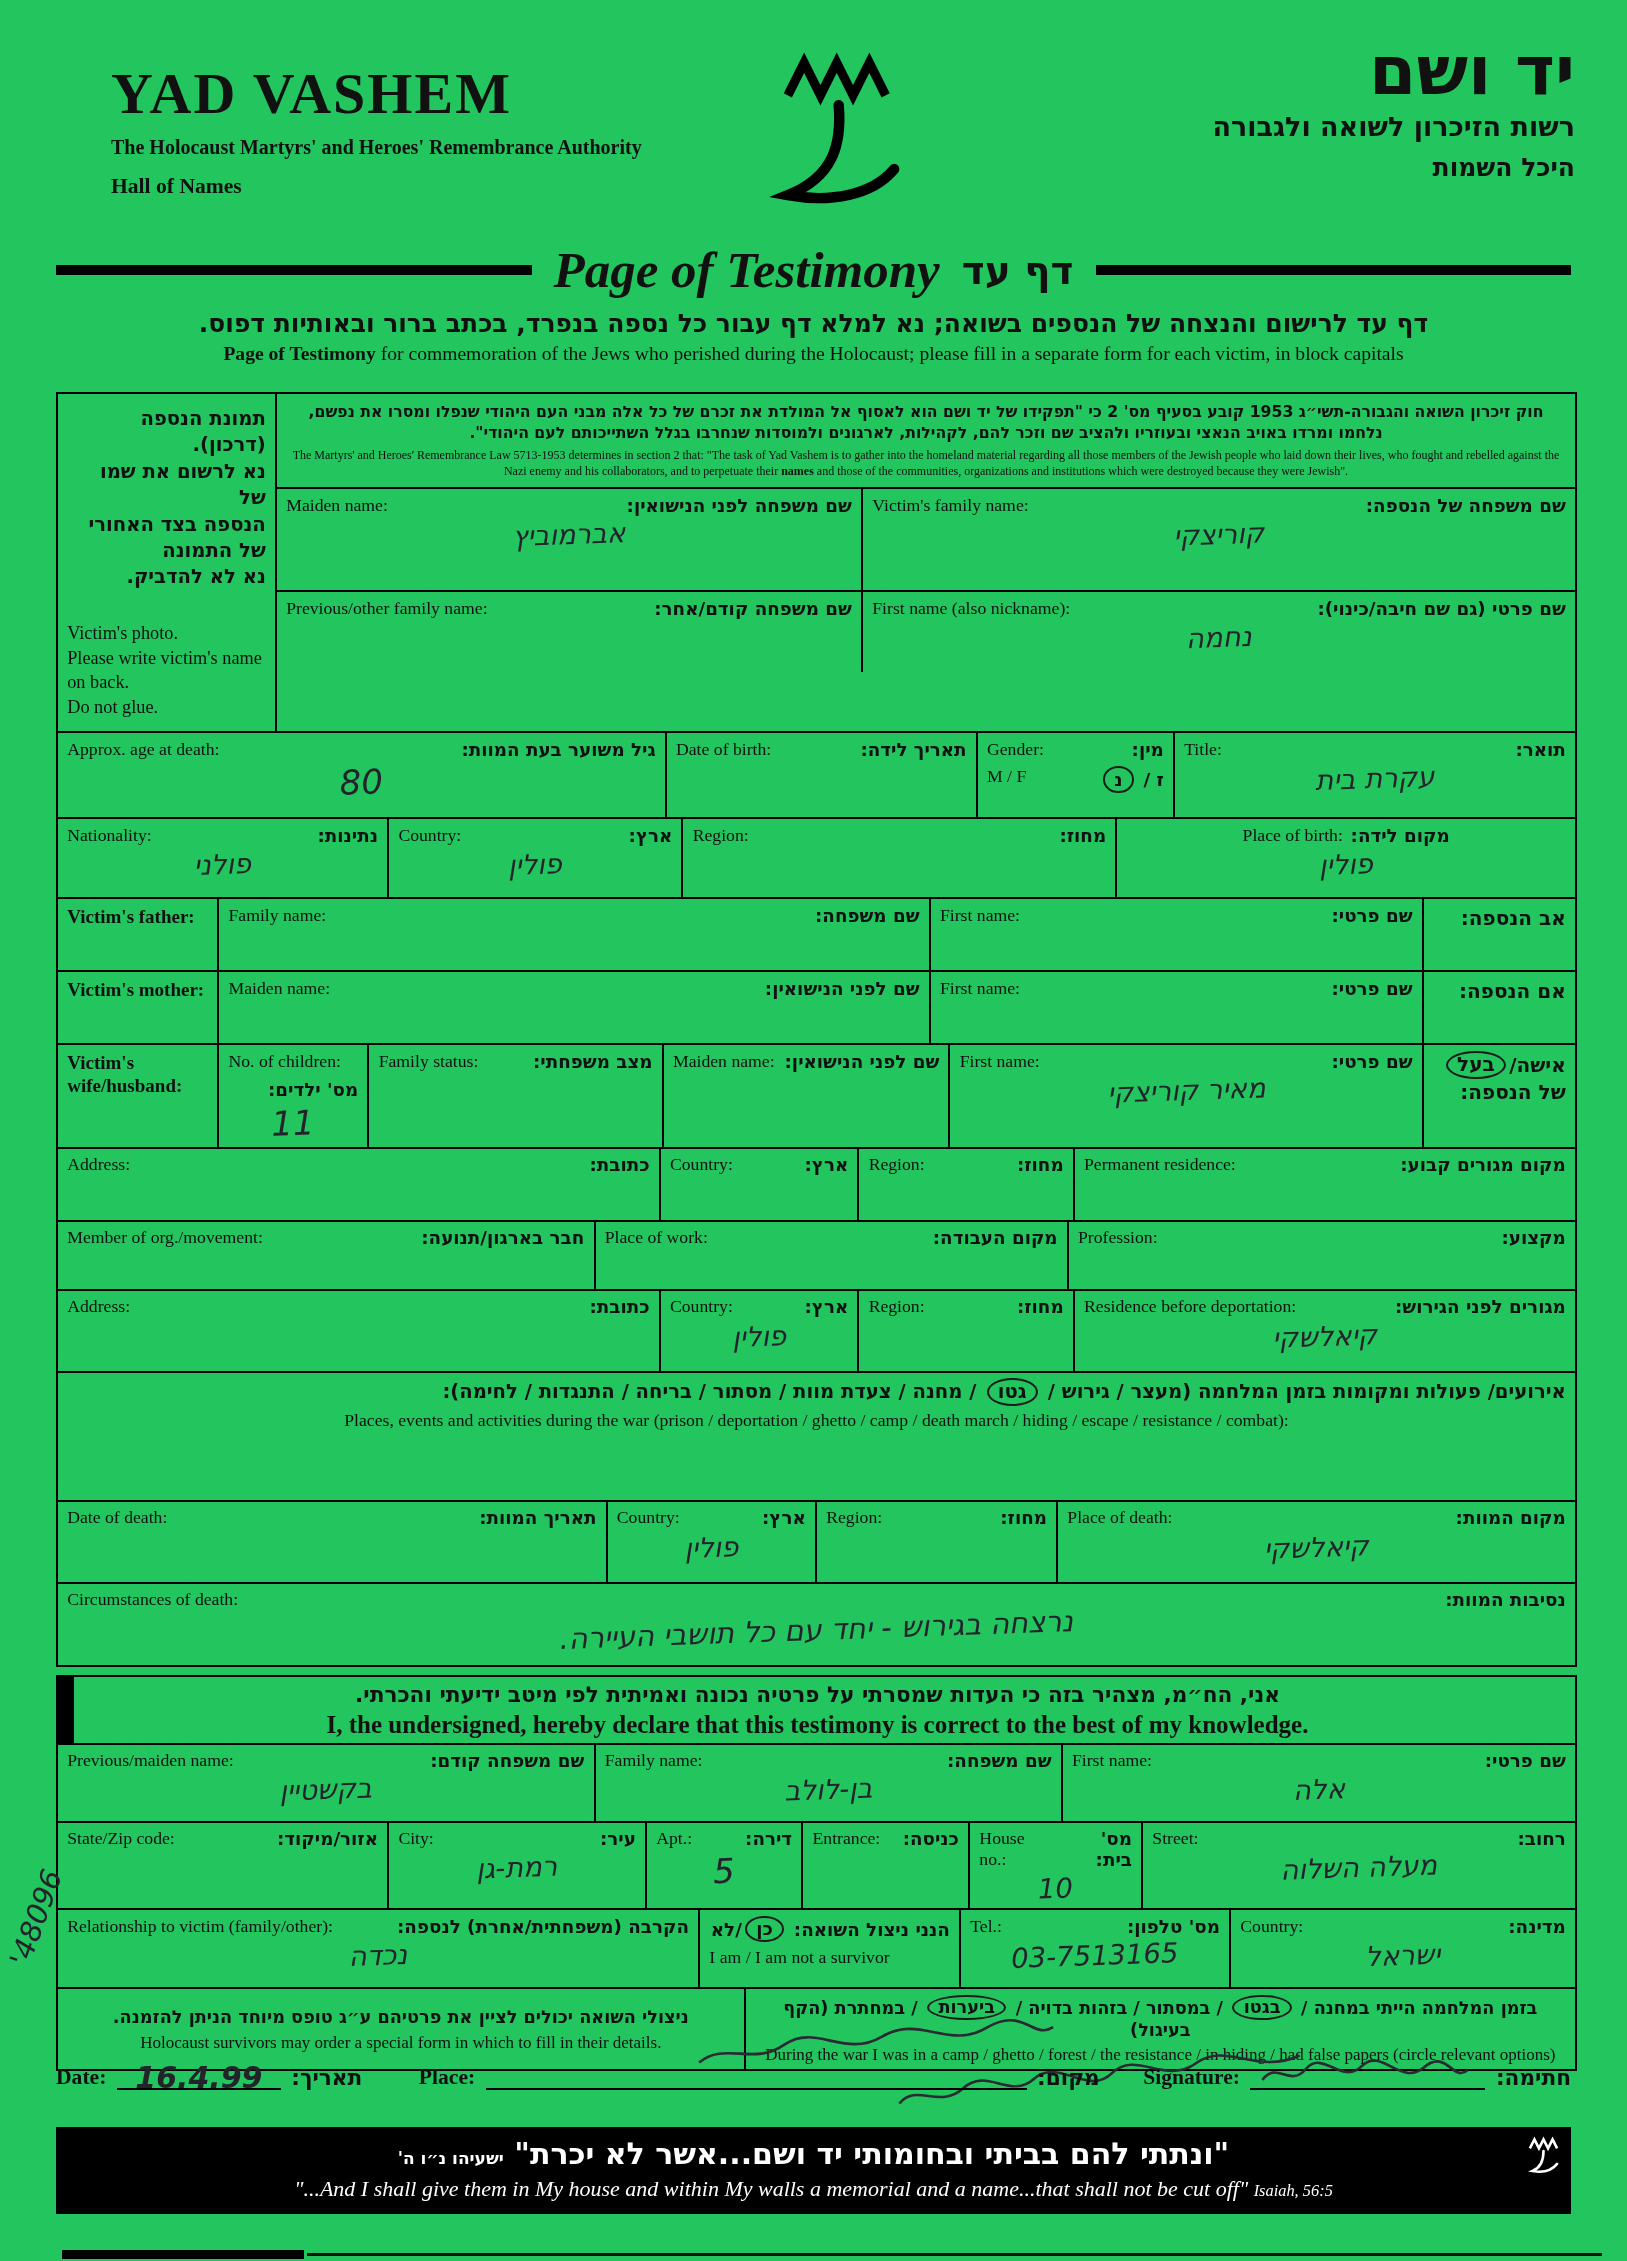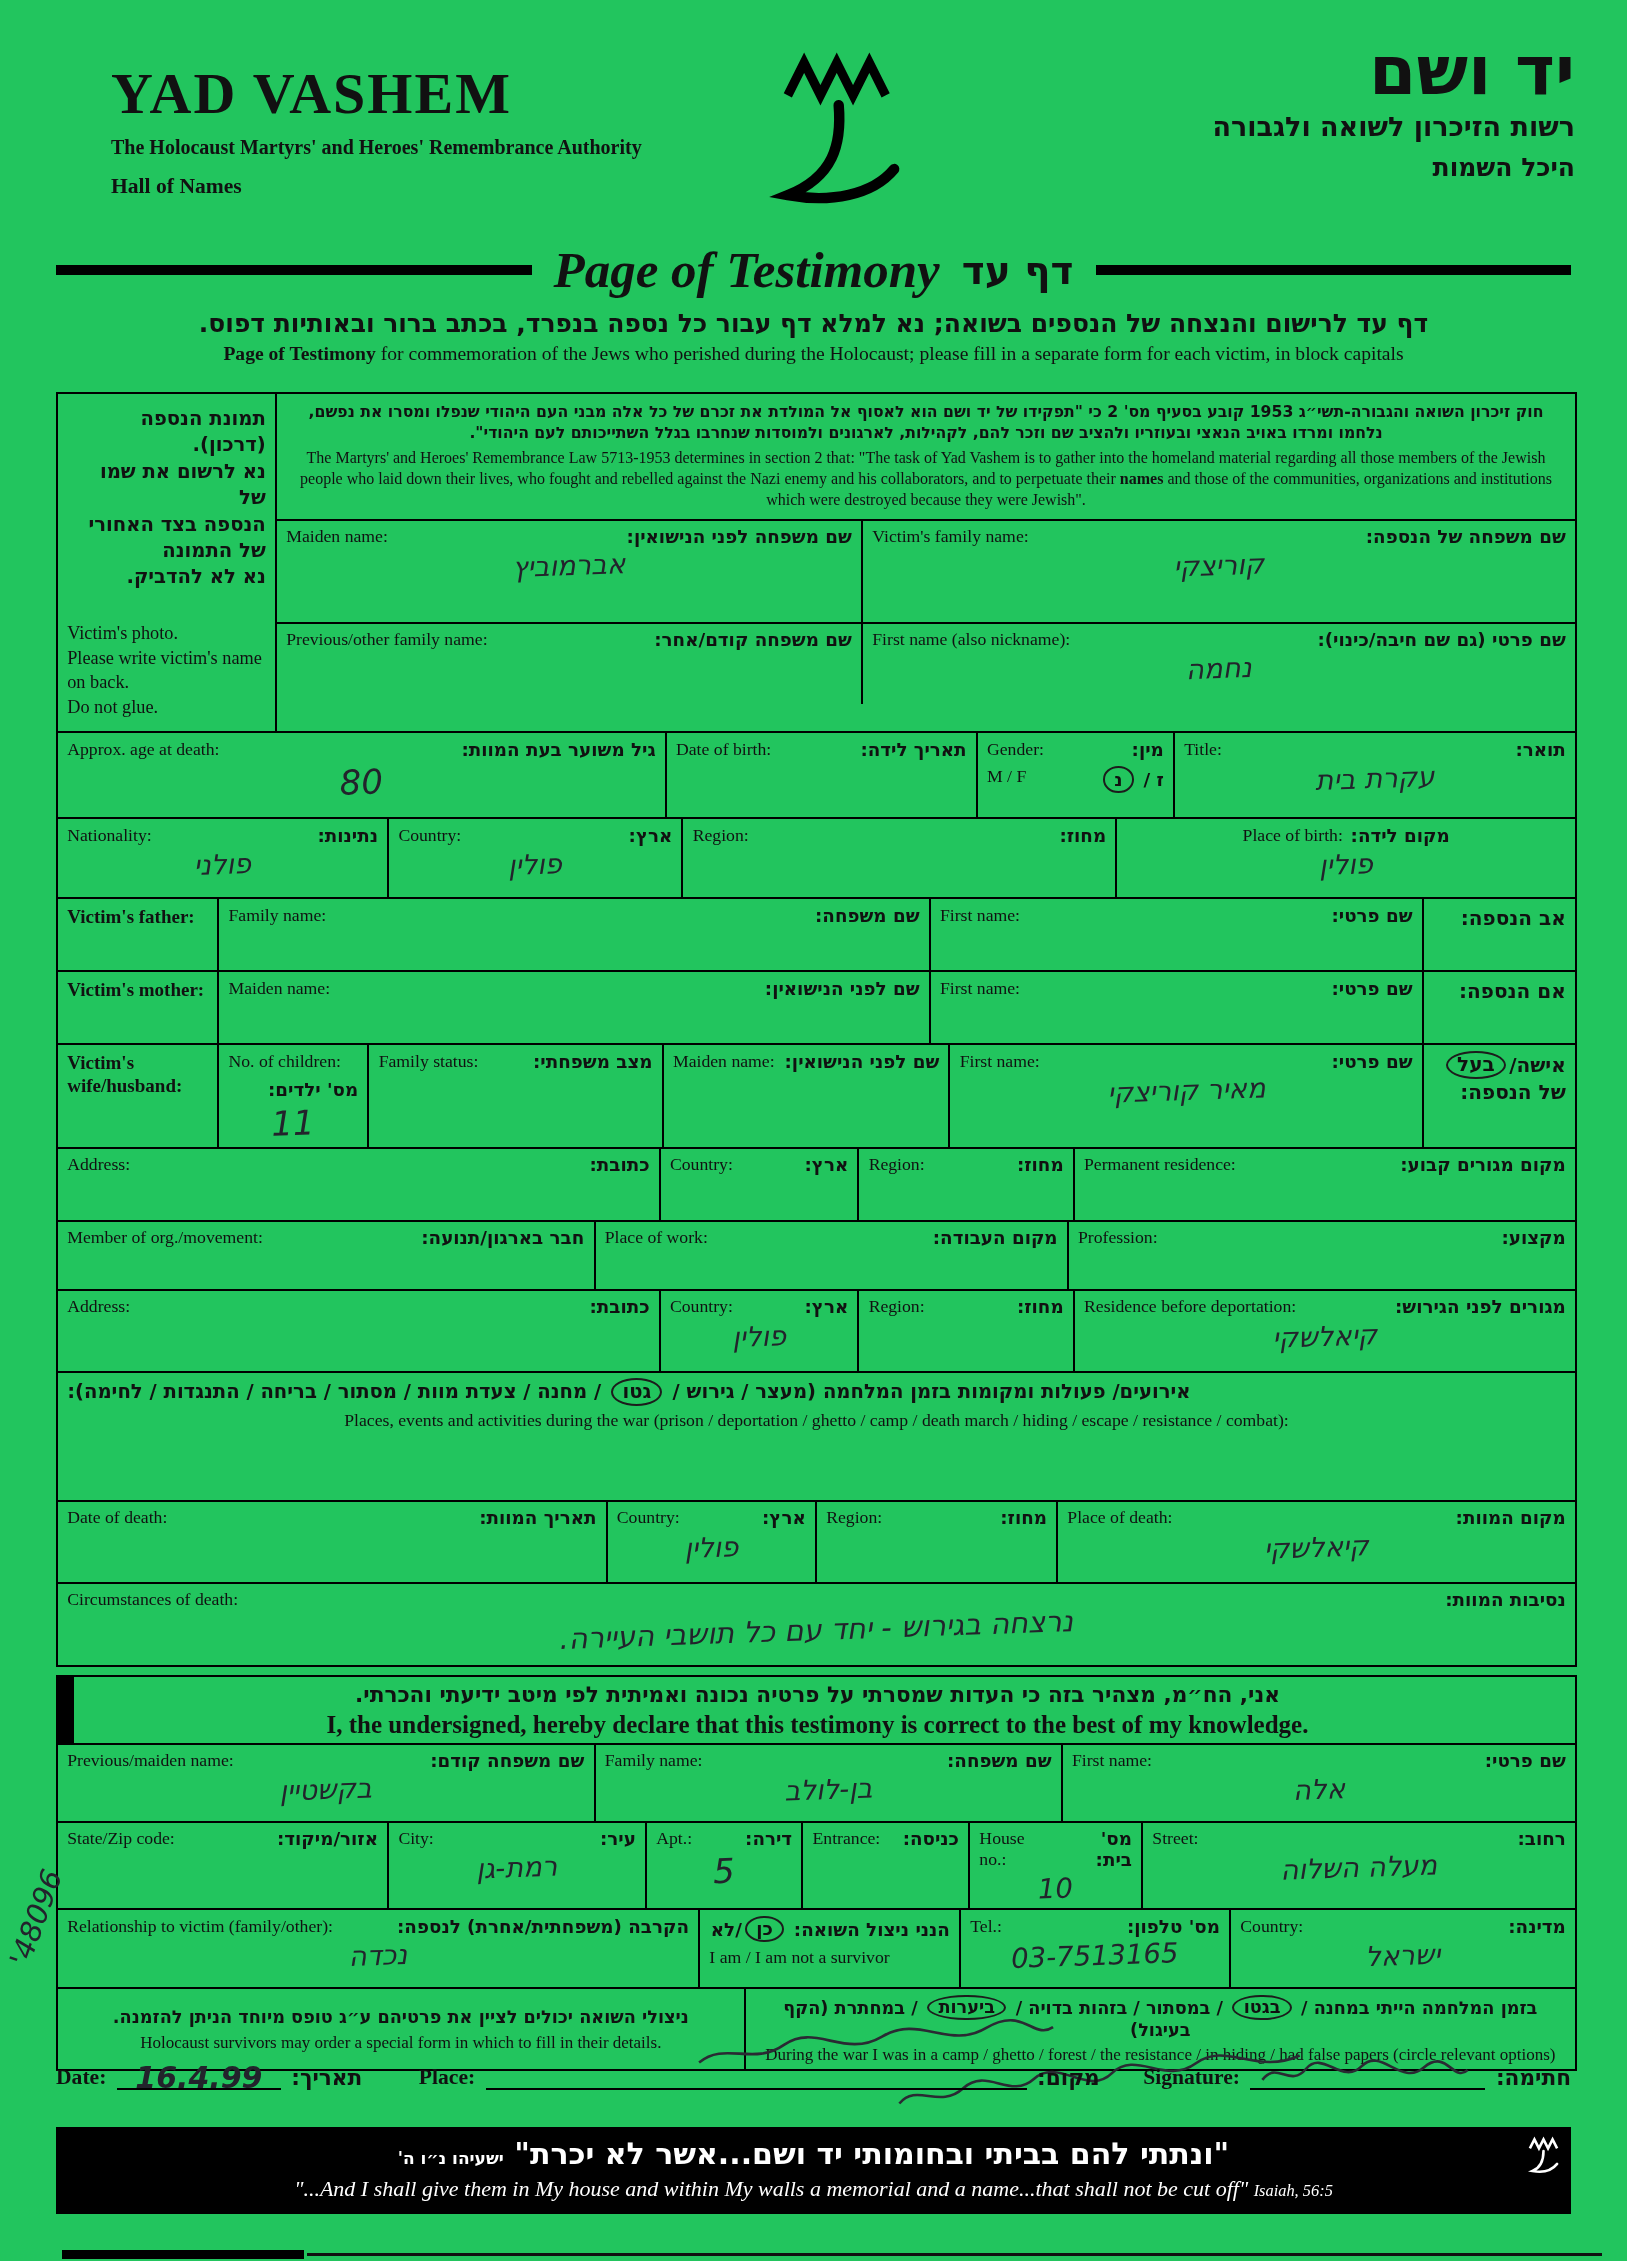--- a/index.html
+++ b/index.html
@@ -30,40 +30,40 @@
 
   
   .form { position:absolute; left:56px; top:392px; width:1521px; }
   .top { display:flex; border:2px solid #000; }
   .photo { flex:0 0 219px; border-right:2px solid #000; padding:11.8px 9.2px; }
   .photo-he { font-size:19.6px; font-weight:bold; font-family:"DejaVu Sans", sans-serif; direction:rtl; text-align:right; white-space:pre-line; line-height:1.35; }
   .photo-en { font-size:18.3px; margin-top:30px; white-space:pre-line; line-height:1.35; }
   .topright { flex:1; display:flex; flex-direction:column; }
   .law { border-bottom:2px solid #000; padding:6.5px 13px 7.8px; }
   .law-he { font-size:15.7px; font-weight:bold; font-family:"DejaVu Sans", sans-serif; direction:rtl; text-align:center; line-height:1.4; }
-  .law-en { font-size:16px; text-align:center; margin-top:3.9px; line-height:1.3; }
+  .law-en { font-size:12px; text-align:center; margin-top:3.9px; line-height:1.3; }
   .nrow { display:flex; border-bottom:2px solid #000; }
   .nrow:last-child { border-bottom:none; }
 
   .frow { display:flex; border:2px solid #000; margin-top:-2px; min-height:73px; }
   .cell { padding:5.2px 9.2px 3.9px; border-left:2px solid #000; display:flex; flex-direction:column; position:relative; }
   .cell:first-child { border-left:none; }
   .labels { display:flex; justify-content:space-between; align-items:flex-start; gap:7.8px; }
   .len { font-size:17.7px; }
   .lhe { font-size:18.3px; font-weight:bold; font-family:"DejaVu Sans", sans-serif; direction:rtl; }
   .side-en { font-size:19px; font-weight:bold; line-height:1.25; }
   .side-he { font-size:20px; text-align:right; line-height:1.3; }
 
   .hw { font-family:"DejaVu Sans", sans-serif; font-style:italic; font-size:27.5px; color:#23232c;
         text-align:center; transform:rotate(-2deg); margin-top:2.6px; }
   .hw-lg { font-size:34px; }
   .hw-ltr { direction:ltr; }
   .circ { display:inline-block; border:2px solid #1c1c1c; border-radius:50%; padding:0.7px 9.2px; margin:0 3.3px; line-height:1.15; }
 
-  .war-he { font-size:19.6px; font-weight:bold; font-family:"DejaVu Sans", sans-serif; direction:rtl; text-align:left; }
+  .war-he { font-size:19.6px; font-weight:bold; font-family:"DejaVu Sans", sans-serif; direction:rtl; text-align:right; }
   .war-en { font-size:17.7px; text-align:center; margin-top:3.9px; }
 
   .decl { position:relative; }
   .decl-black { position:absolute; left:-2px; top:-2px; bottom:-2px; width:18.3px; background:#000; }
   .decl-he { font-size:21.6px; font-weight:bold; font-family:"DejaVu Sans", sans-serif; direction:rtl; text-align:center; }
   .decl-en { font-size:25px; font-weight:bold; text-align:center; margin-top:3.9px; }
 
   .gap { height:7.8px; }
 
   .note-he { font-size:17.7px; font-weight:bold; font-family:"DejaVu Sans", sans-serif; direction:rtl; text-align:center; }

